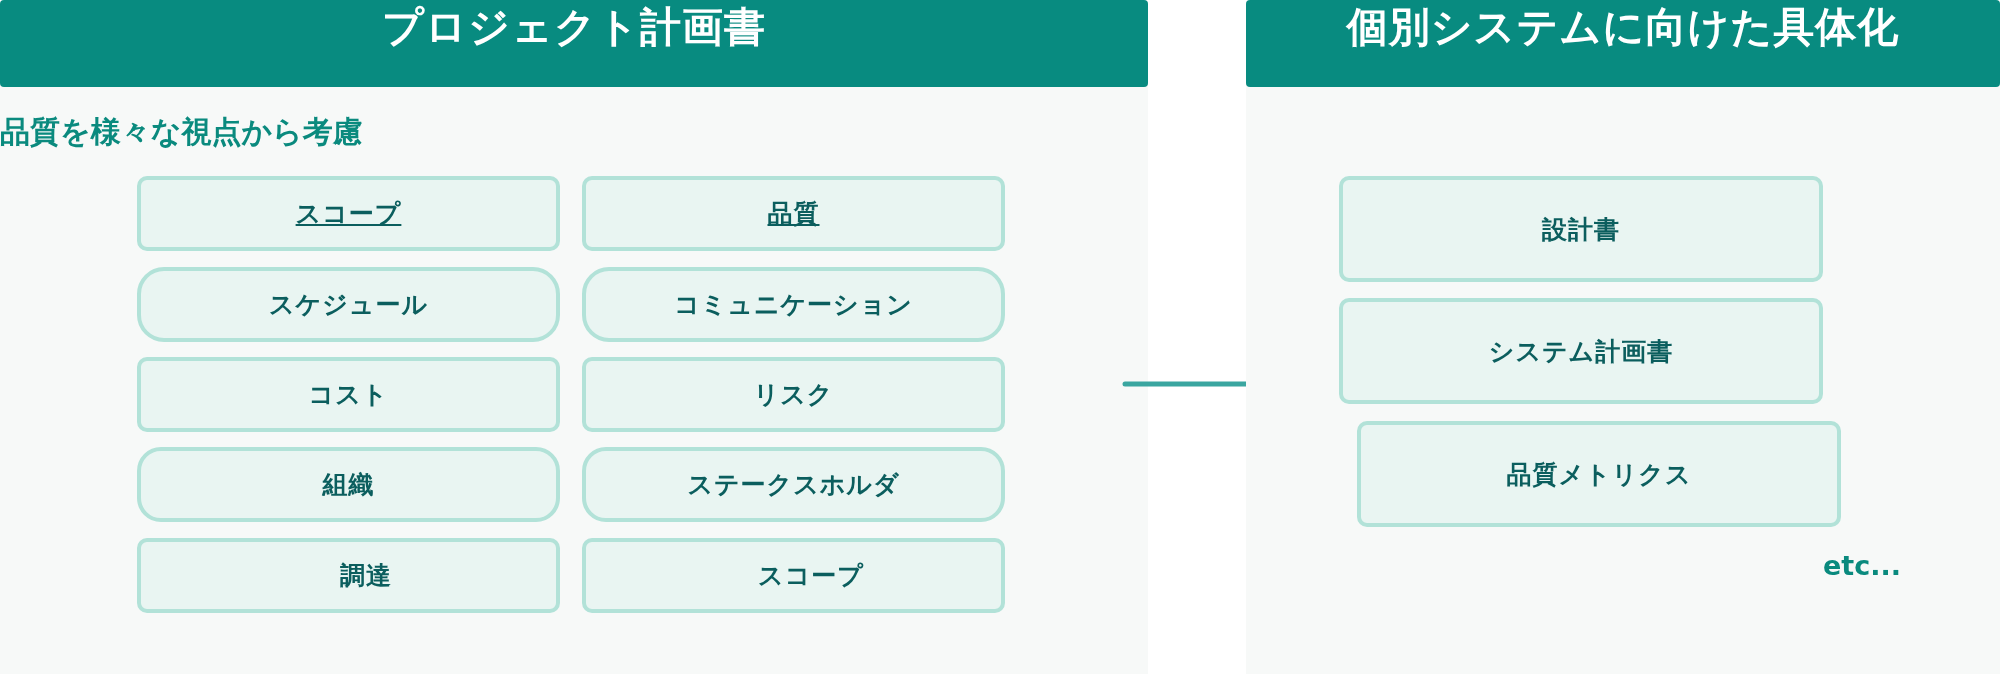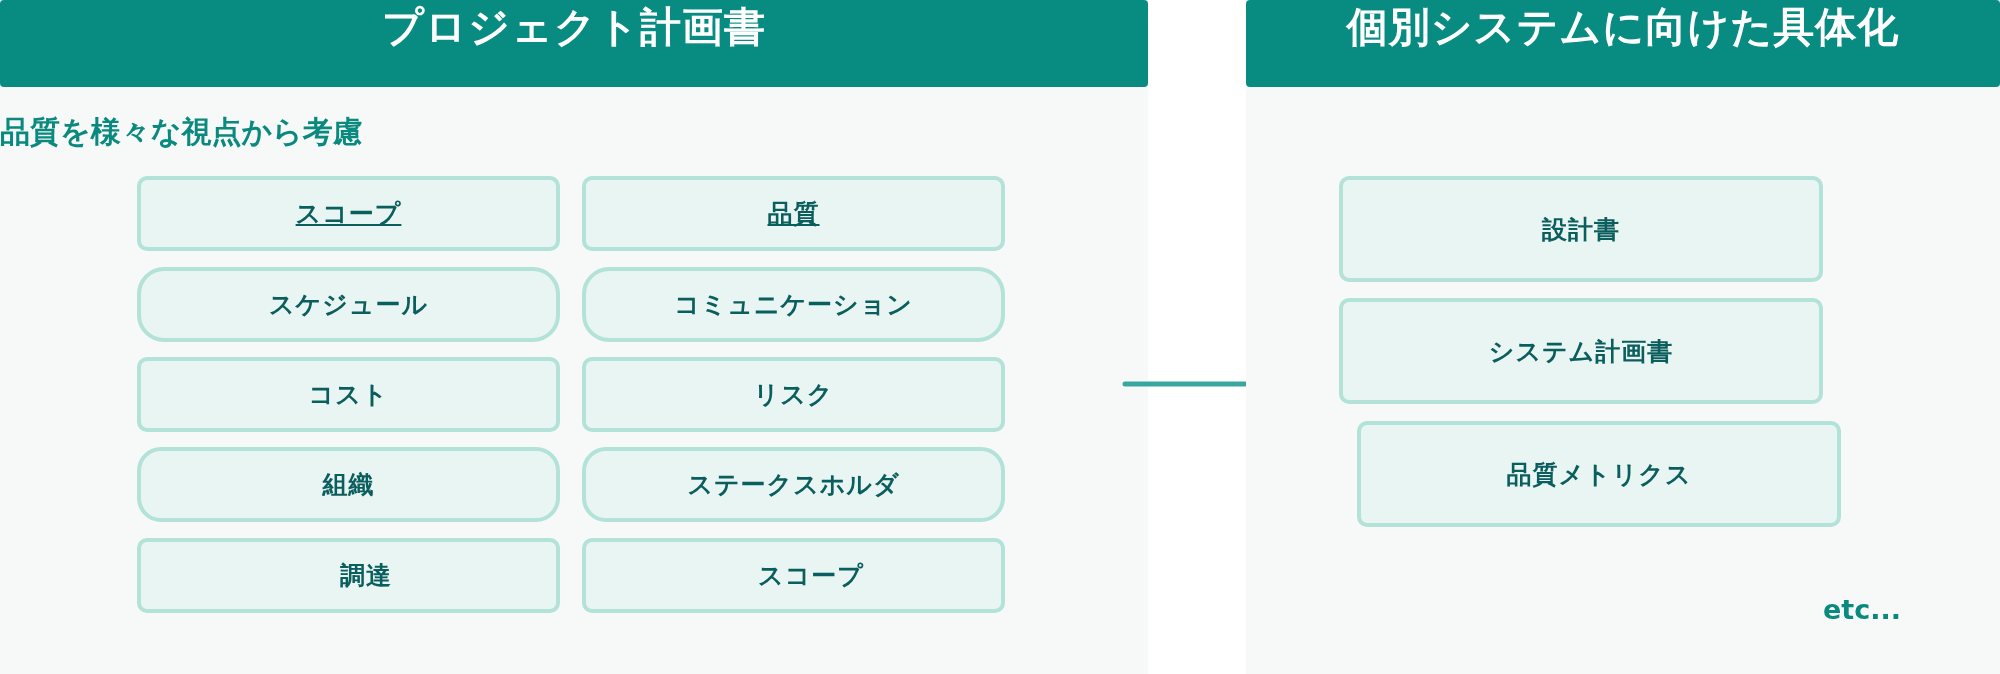--- a/index.html
+++ b/index.html
@@ -77,21 +77,20 @@
     .out2 { top: 298px; }
     .out3 { top: 421px; margin-left: 18px; }
     .etc {
       position: absolute;
       right: 99px;
       top: 548px;
       color: #0a8a7e;
       font-size: 27px;
       font-weight: bold;
       line-height: 36px;
-      margin-top: 44px;
     }
     .arrow {
       position: absolute;
       left: 1122px;
       top: 372px;
       width: 148px;
       height: 24px;
     }
   </style>
 </head>

